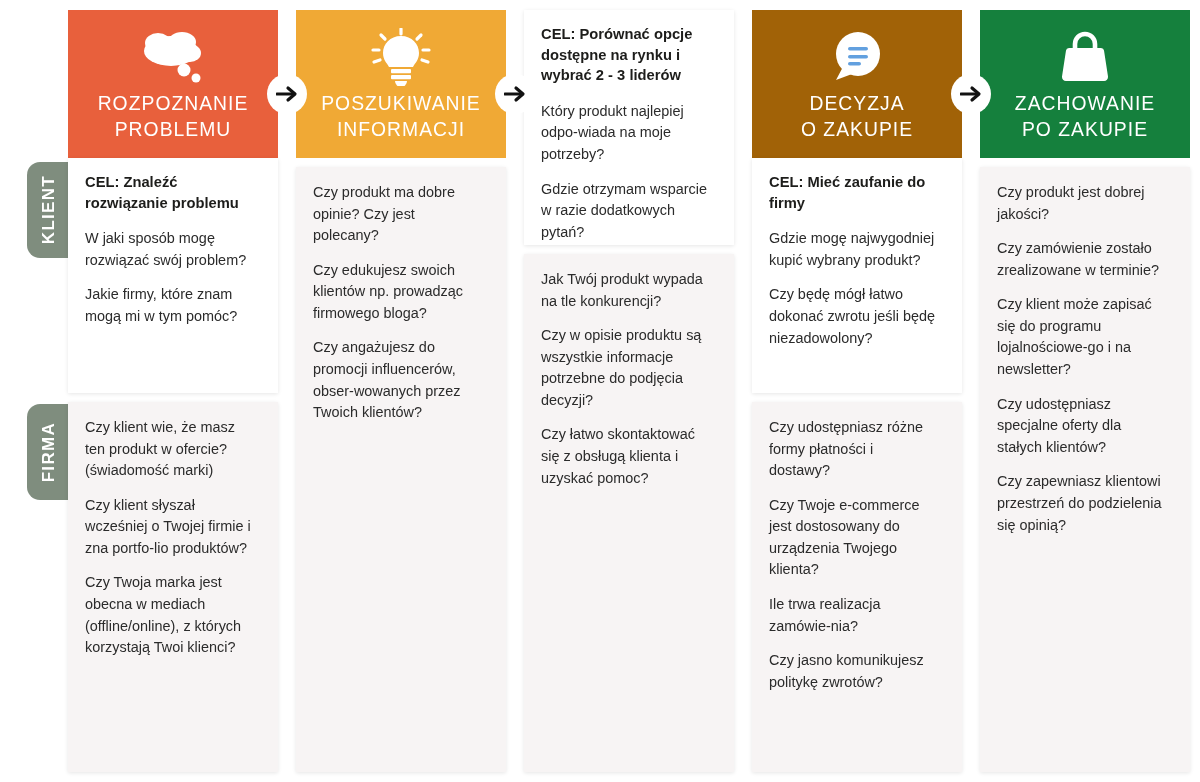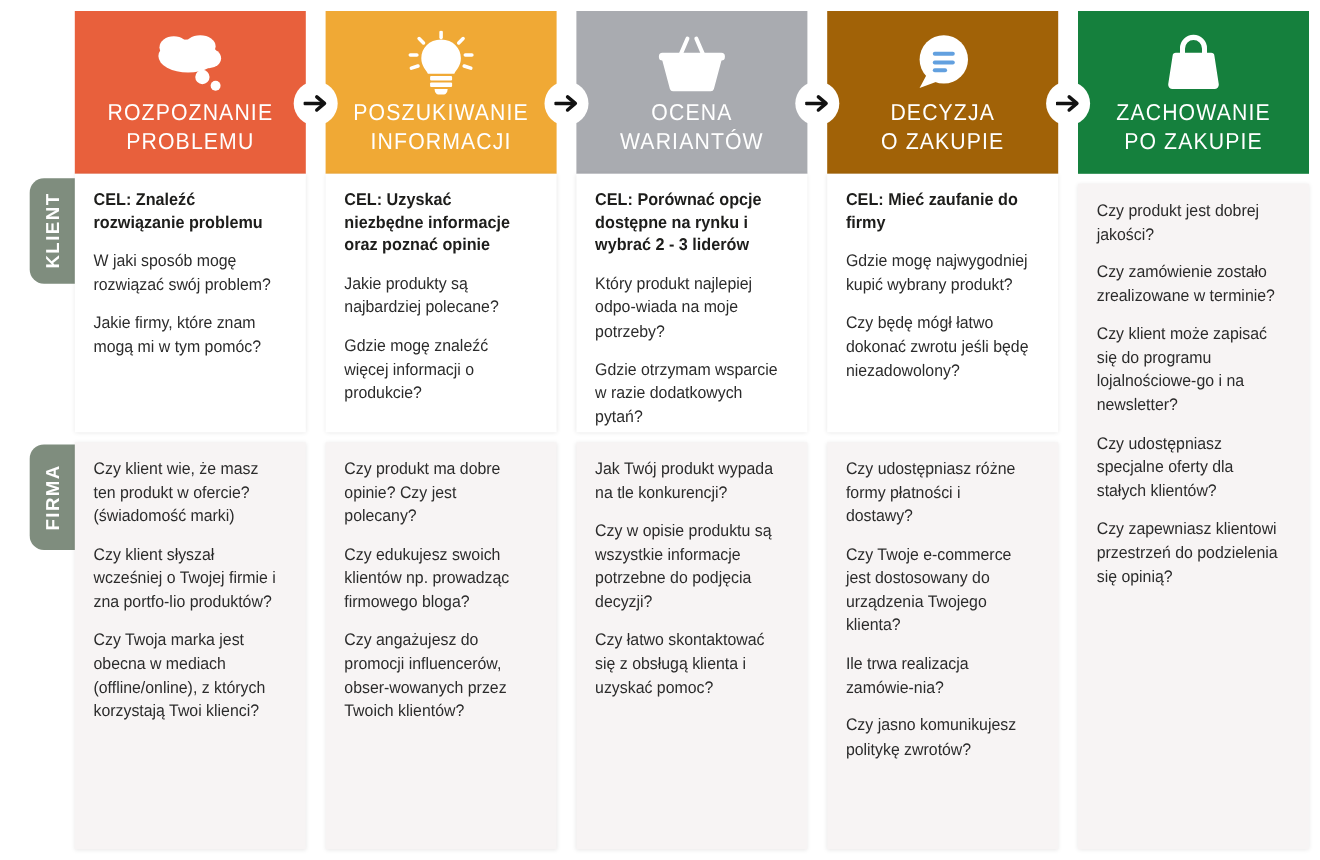--- a/index.html
+++ b/index.html
@@ -210,56 +210,27 @@
           </div>
           <div class="arrow-badge">
             <span>
               <svg width="22" height="18" viewBox="0 0 22 18">
       <line x1="1" y1="9" x2="17" y2="9" stroke="#121212" stroke-width="3.2" stroke-linecap="round"></line>
       <polyline points="12,3 19,9 12,15" fill="none" stroke="#121212" stroke-width="3.2" stroke-linecap="round" stroke-linejoin="round"></polyline>
     </svg>
             </span>
           </div>
         </div>
-        <div class="panel-klient">
-          <div class="goal">CEL: Uzyskać niezbędne informacje oraz poznać opinie</div>
-          <div class="q">Jakie produkty są najbardziej polecane?</div>
-          <div class="q">Gdzie mogę znaleźć więcej informacji o produkcie?</div>
-        </div>
         <div class="panel-firma">
           <div class="q">Czy produkt ma dobre opinie? Czy jest polecany?</div>
           <div class="q">Czy edukujesz swoich klientów np. prowadząc firmowego bloga?</div>
           <div class="q">Czy angażujesz do promocji influencerów, obser-wowanych przez Twoich klientów?</div>
         </div>
       </div>
       <div class="col">
-        <div class="stage-head" style="background: rgb(169, 171, 176);">
-          <div class="stage-icon">
-            <svg width="66" height="54" viewBox="0 0 66 54" fill="#fff">
-      <g stroke="#fff" stroke-width="3.6" stroke-linecap="round" fill="none">
-        <line x1="23" y1="19" x2="29" y2="5"></line>
-        <line x1="43" y1="19" x2="37" y2="5"></line>
-      </g>
-      <path d="M5 21 h56 l-8 30 a3 3 0 0 1 -3 2 H16 a3 3 0 0 1 -3 -2 z"></path>
-      <rect x="3" y="18" width="60" height="7" rx="3.2"></rect>
-    </svg>
-          </div>
-          <div class="stage-title">
-            <div>OCENA</div>
-            <div>WARIANTÓW</div>
-          </div>
-          <div class="arrow-badge">
-            <span>
-              <svg width="22" height="18" viewBox="0 0 22 18">
-      <line x1="1" y1="9" x2="17" y2="9" stroke="#121212" stroke-width="3.2" stroke-linecap="round"></line>
-      <polyline points="12,3 19,9 12,15" fill="none" stroke="#121212" stroke-width="3.2" stroke-linecap="round" stroke-linejoin="round"></polyline>
-    </svg>
-            </span>
-          </div>
-        </div>
         <div class="panel-klient">
           <div class="goal">CEL: Porównać opcje dostępne na rynku i wybrać 2 - 3 liderów</div>
           <div class="q">Który produkt najlepiej odpo-wiada na moje potrzeby?</div>
           <div class="q">Gdzie otrzymam wsparcie w razie dodatkowych pytań?</div>
         </div>
         <div class="panel-firma">
           <div class="q">Jak Twój produkt wypada na tle konkurencji?</div>
           <div class="q">Czy w opisie produktu są wszystkie informacje potrzebne do podjęcia decyzji?</div>
           <div class="q">Czy łatwo skontaktować się z obsługą klienta i uzyskać pomoc?</div>
         </div>

